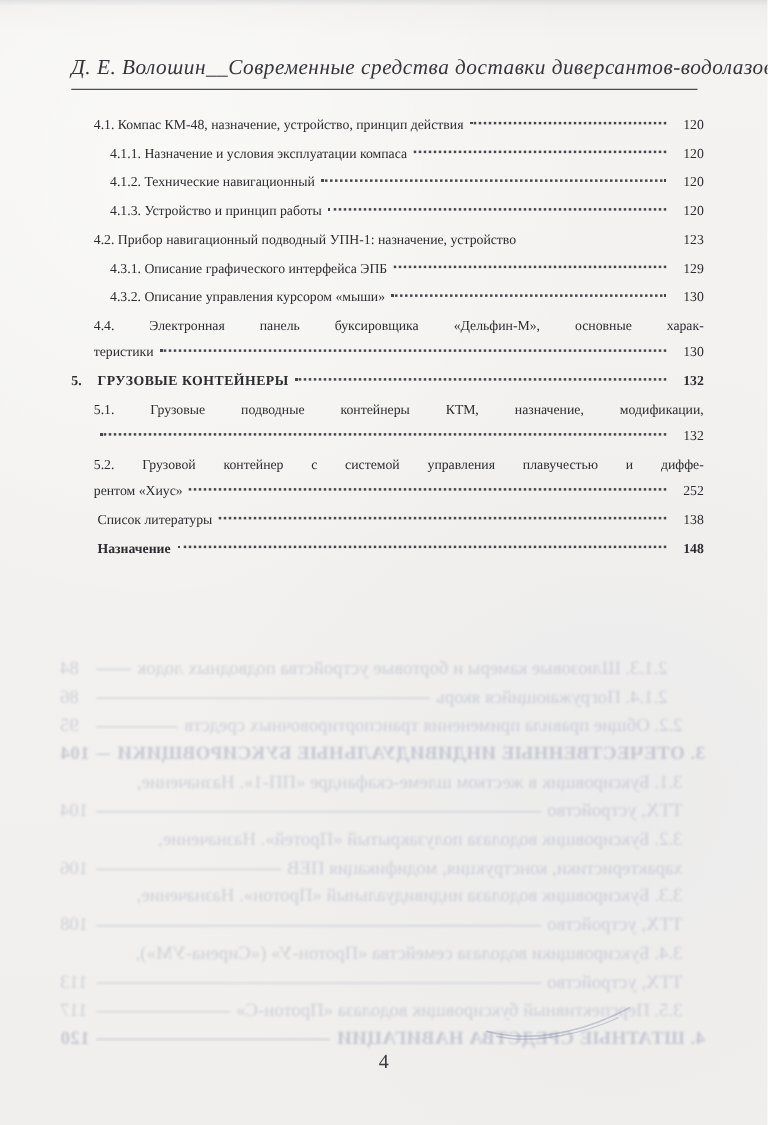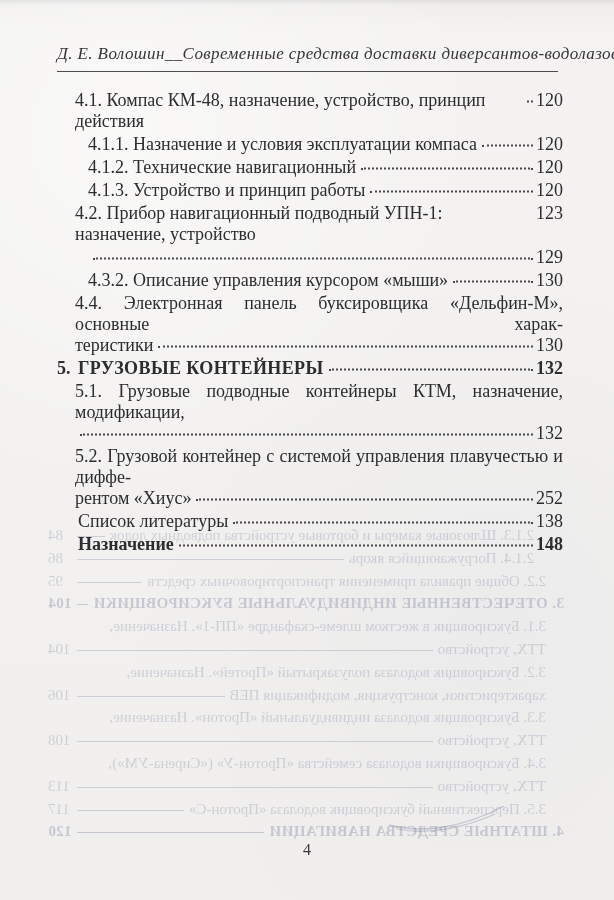--- a/index.html
+++ b/index.html
@@ -19,21 +19,21 @@
   
   .rhead{
     position:absolute;left:57px;right:50px;top:44px;
     font-style:italic;font-size:17px;letter-spacing:.4px;
     color:#35353b;text-align:center;white-space:nowrap;
   }
   .hrule{position:absolute;left:57px;right:56px;top:71px;height:0;
     border-top:1.4px solid #4c4c52;}
 
   
-  .toc{position:absolute;left:57px;top:90px;width:506px;font-size:18px;}
+  .toc{position:absolute;left:57px;top:90px;width:506px;font-size:11px;}
   .entry{margin-bottom:2px;}
   .entry .line{line-height:21px;display:flex;align-items:baseline;}
   .entry .line.block{display:block;text-align:justify;text-align-last:justify;}
   .lv0{padding-left:0;}
   .lv1{padding-left:18px;}
   .lv2{padding-left:31px;}
   .lv3{padding-left:21px;}
   .bold{font-weight:bold;}
   .lv0 .num{display:inline-block;min-width:21px;font-weight:bold;}
   .lv0 .txt{letter-spacing:.4px;}
@@ -102,20 +102,21 @@
       </div>
       <div class="entry lv1">
         <div class="line">
           <span class="txt">4.2. Прибор навигационный подводный УПН-1: назначение, устройство</span>
           <span class="leader nodots"></span>
           <span class="pnum">123</span>
         </div>
       </div>
       <div class="entry lv2">
         <div class="line">
+          <span class="txt">4.3.1. Описание графического интерфейса ЭПБ</span>
           <span class="leader"></span>
           <span class="pnum">129</span>
         </div>
       </div>
       <div class="entry lv2">
         <div class="line">
           <span class="txt">4.3.2. Описание управления курсором «мыши»</span>
           <span class="leader"></span>
           <span class="pnum">130</span>
         </div>

